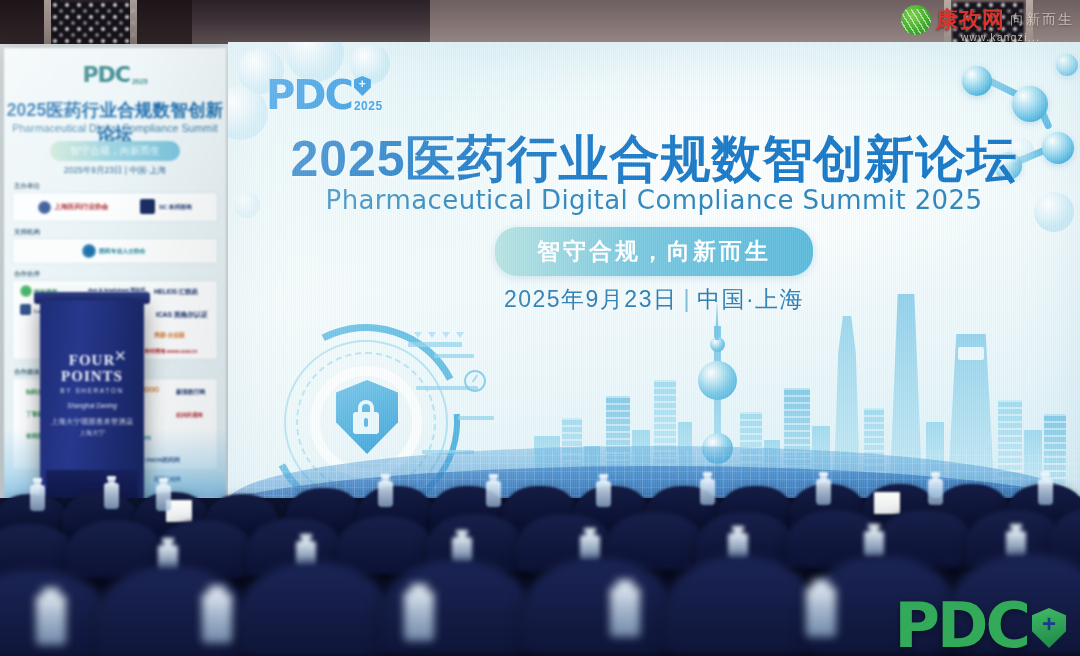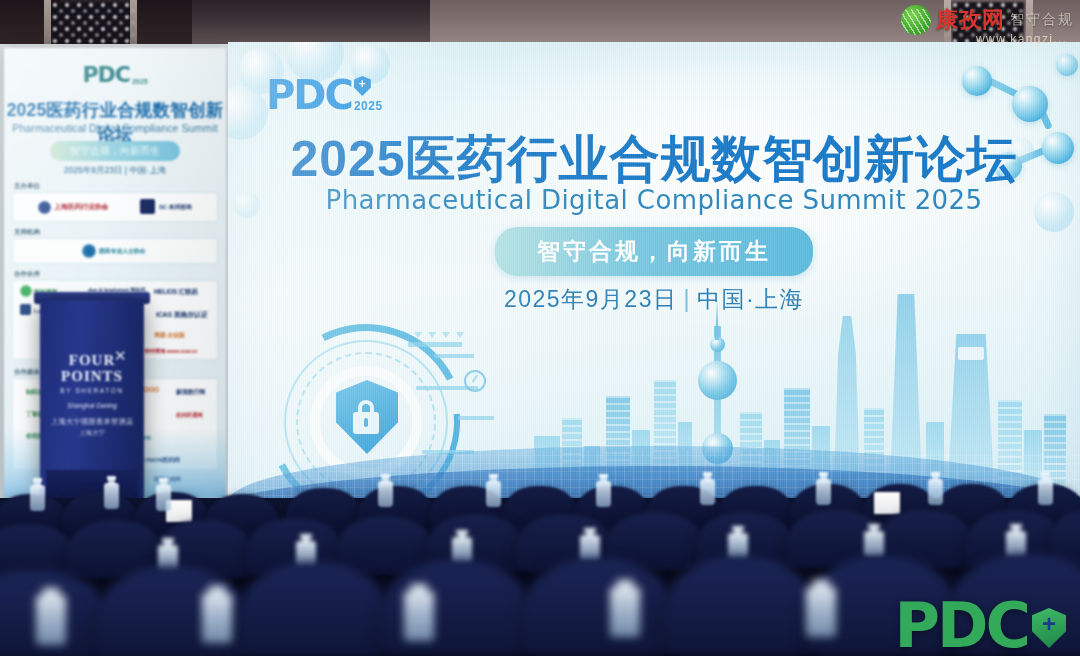--- a/index.html
+++ b/index.html
@@ -363,21 +363,21 @@
   .wm-leaf::before{
     content:""; position:absolute; left:-4px; top:4px; width:34px; height:26px;
     background:repeating-linear-gradient(58deg, rgba(255,255,255,.55) 0 1.4px, transparent 1.4px 5px);
   }
   .wm-name {
     font-size:22px; font-weight:bold; color:#d8352f;
     font-family:"Liberation Serif", serif; letter-spacing:1px;
     text-shadow:0 1px 2px rgba(0,0,0,.5); line-height:22px;
   }
   .wm-url {
-    position:absolute; left:40px; top:23px; font-size:12px; letter-spacing:1.4px;
+    position:absolute; left:25px; top:23px; font-size:10px; letter-spacing:1.4px;
     color:#e7ddc9; opacity:.85;
   }
   .wm-tag {
     font-size:14px; color:#efe9dc; opacity:.62; letter-spacing:2px;
     text-shadow:0 1px 2px rgba(0,0,0,.55);
   }
 
   .wm-bottom {
     position:absolute; right:14px; bottom:2px;
     display:flex; align-items:flex-end; gap:4px; opacity:.92;
@@ -739,21 +739,21 @@
       <span class="nk"></span>
       <span class="bdy" style="height:50px;"></span>
     </div>
 
   <div class="wm-top">
     <div class="wm-leaf"></div>
     <div style="position:relative;">
       <span class="wm-name">康孜网</span>
       <span class="wm-url">www.kangzi...</span>
     </div>
-    <span class="wm-tag">智守合规</span>
+    <span class="wm-tag">向新而生</span>
   </div>
 
   <div class="wm-bottom">
     <span class="wm-pdc">PDC</span>
     <span class="wm-shield"></span>
   </div>
 
 </div>
 
 </body></html>

